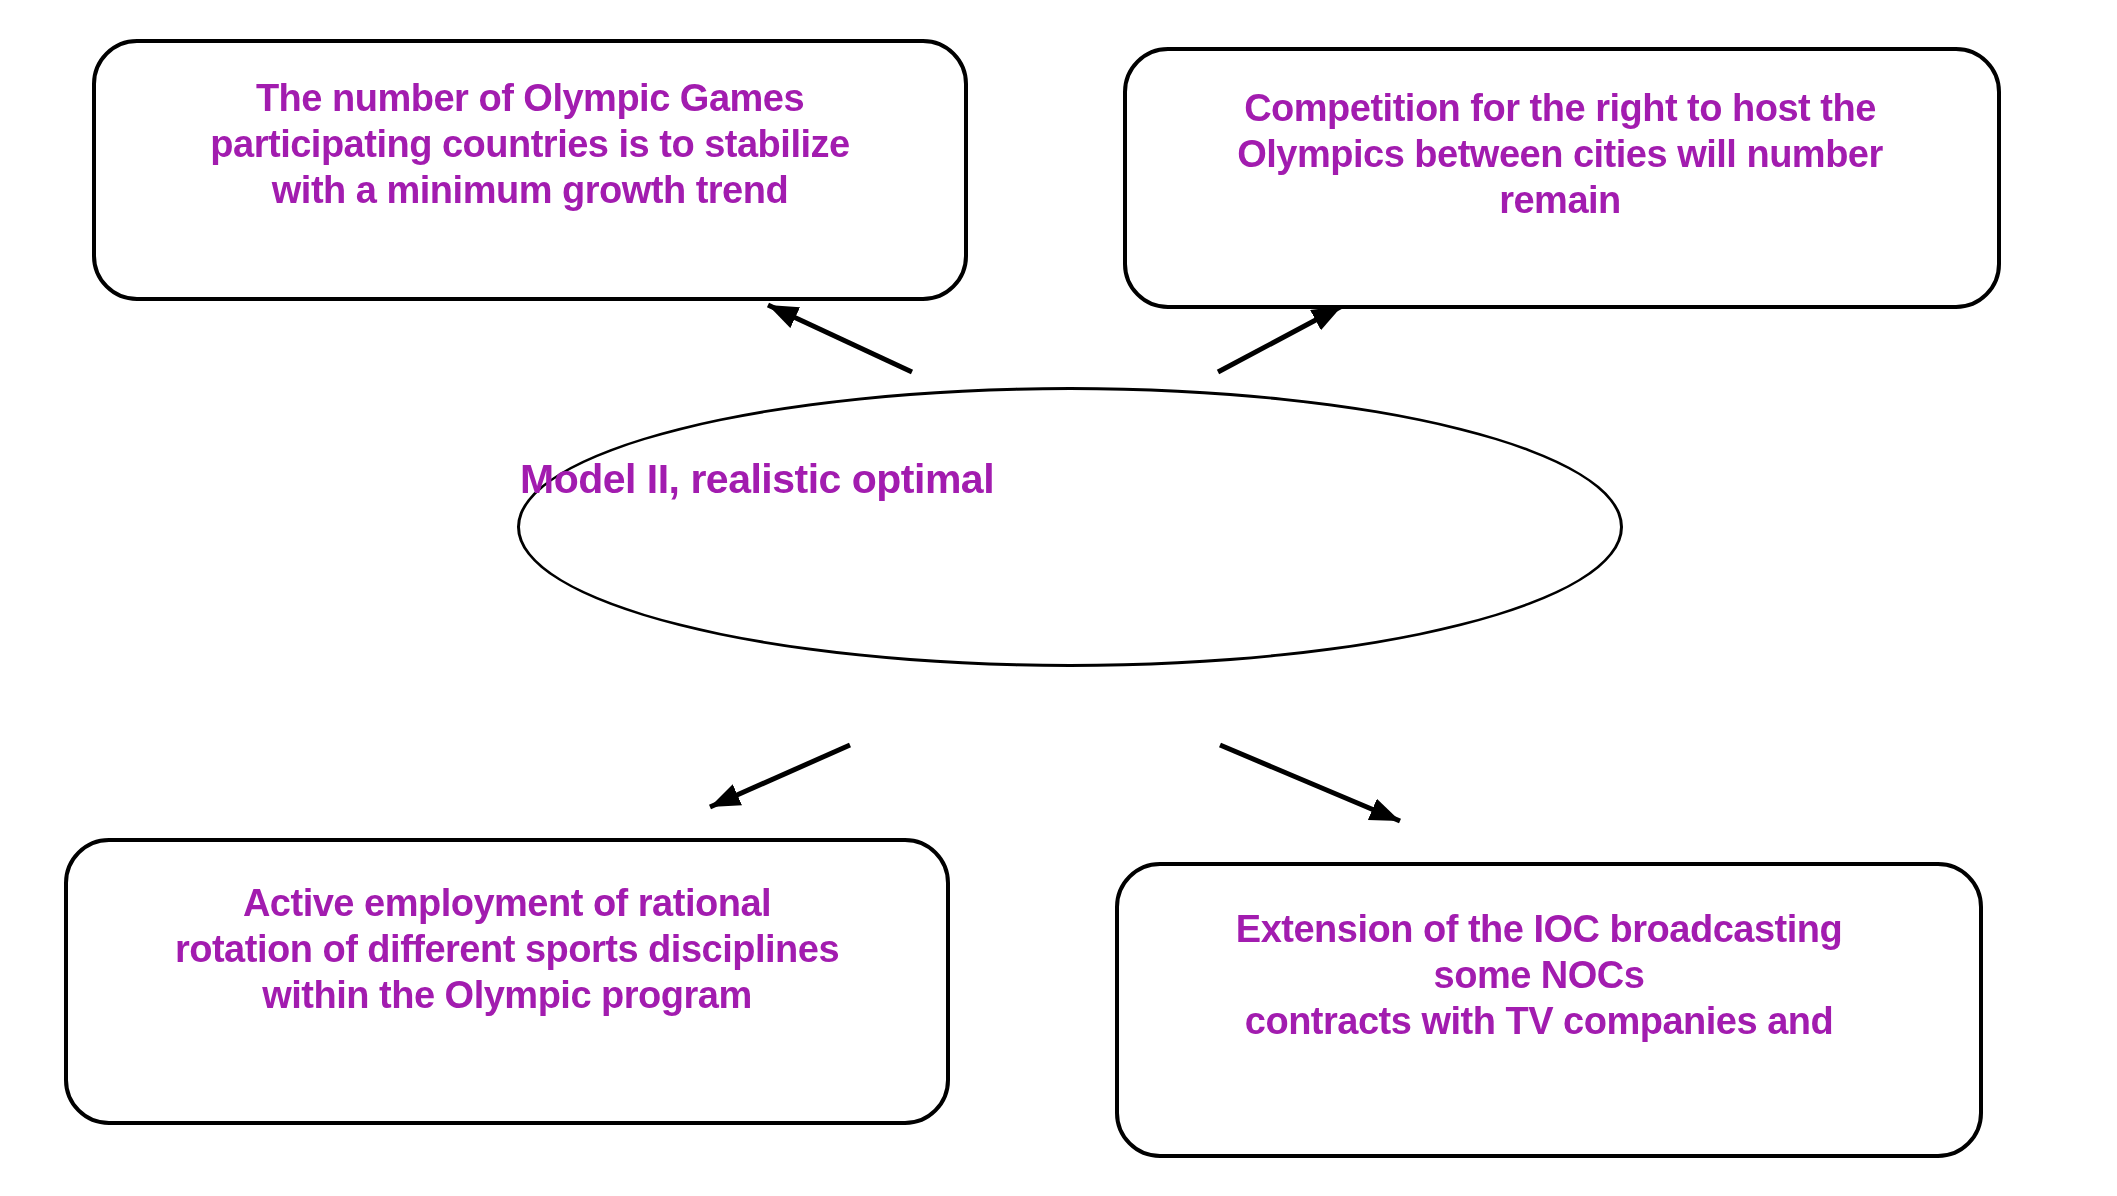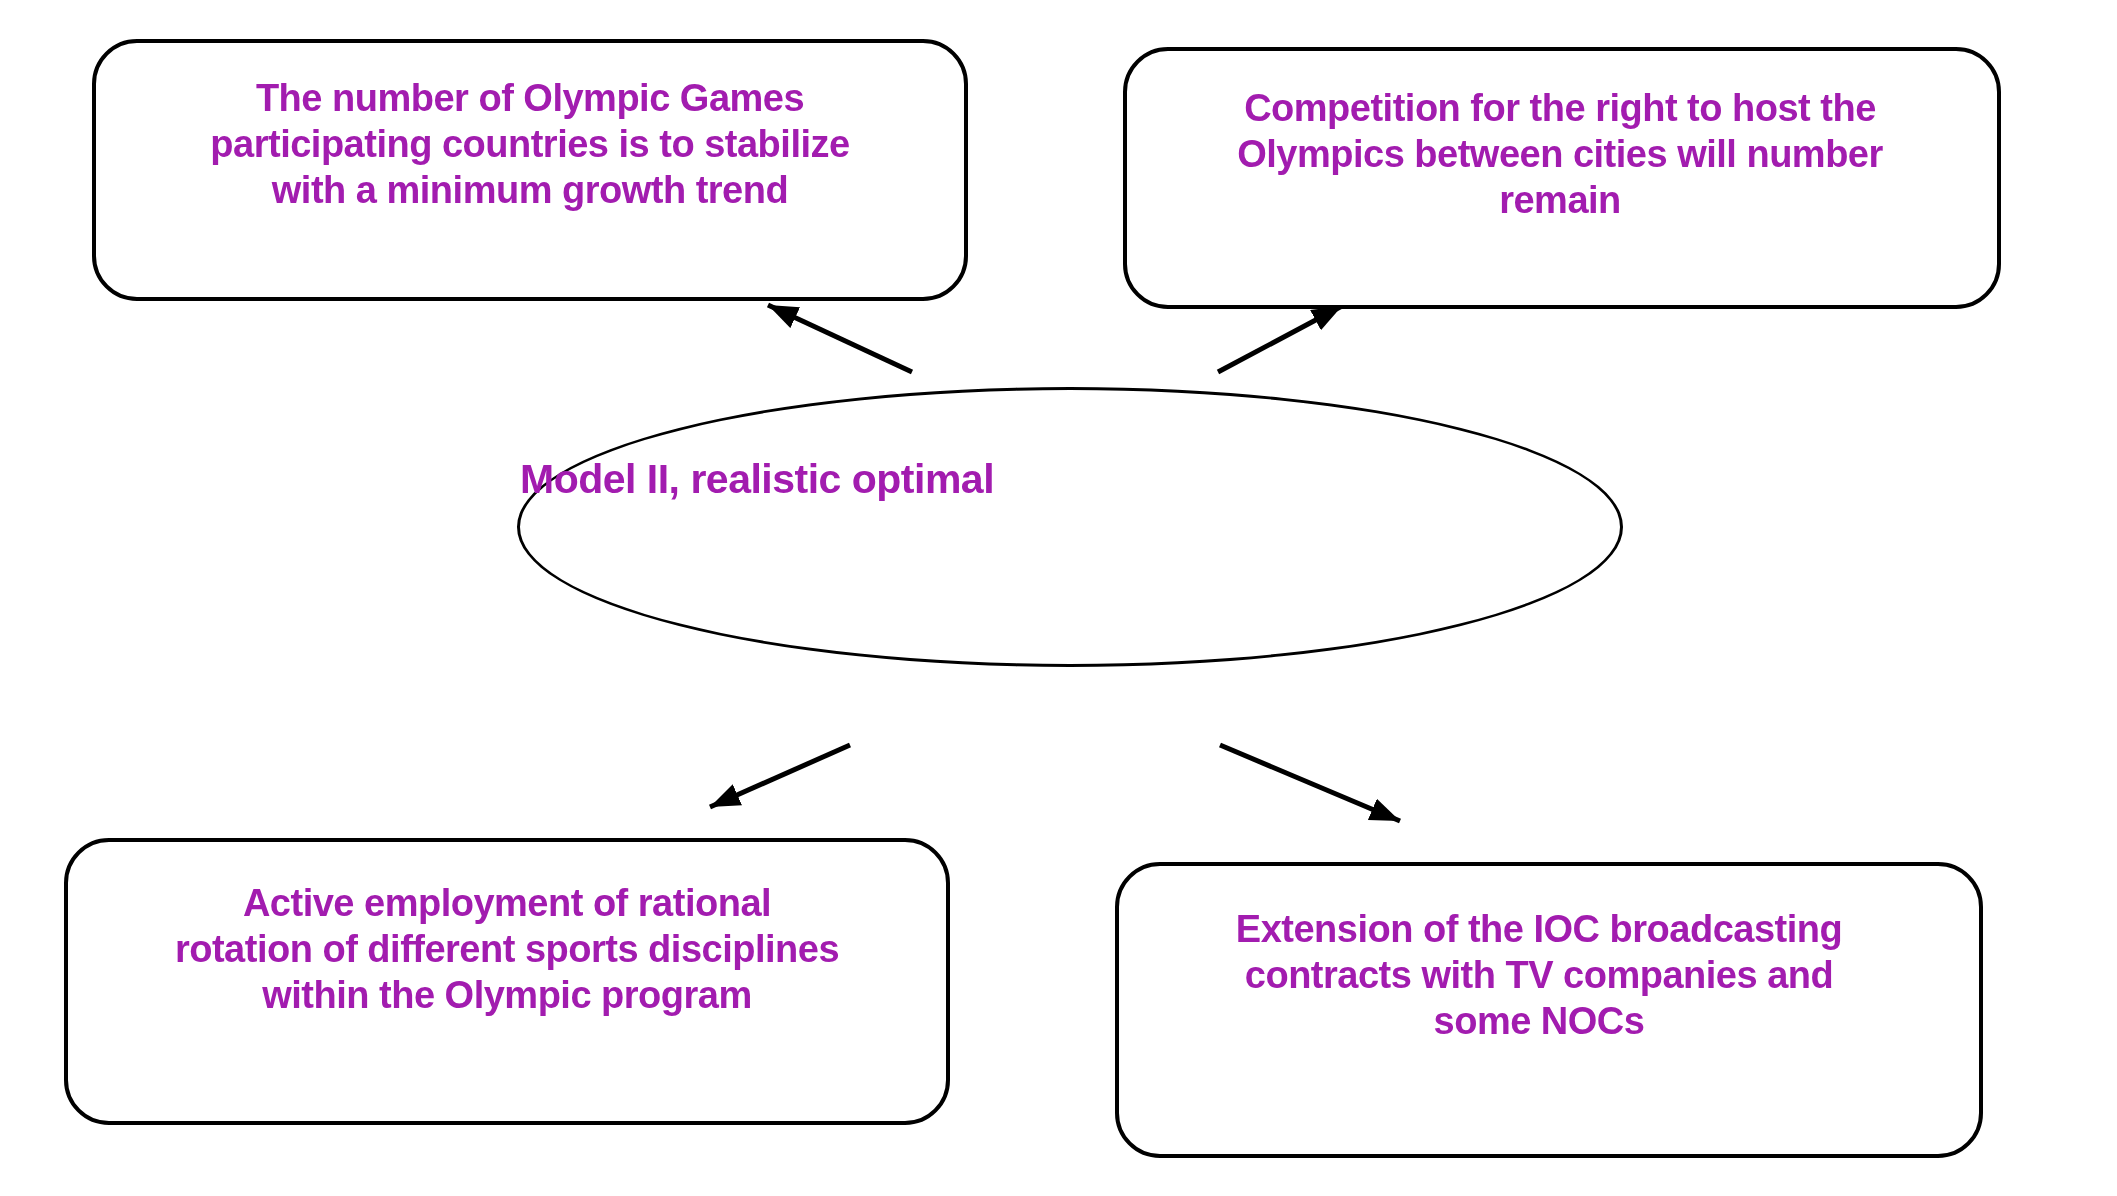--- a/index.html
+++ b/index.html
@@ -94,17 +94,17 @@
   </div>
 
   <div class="node node-bottom-left">
     <span class="line">Active employment of rational</span>
     <span class="line">rotation of different sports disciplines</span>
     <span class="line">within the Olympic program</span>
   </div>
 
   <div class="node node-bottom-right">
     <span class="line">Extension of the IOC broadcasting</span>
+    <span class="line">some NOCs</span>
     <span class="line">contracts with TV companies and</span>
-    <span class="line">some NOCs</span>
   </div>
 
 </div>
 
 </body></html>

